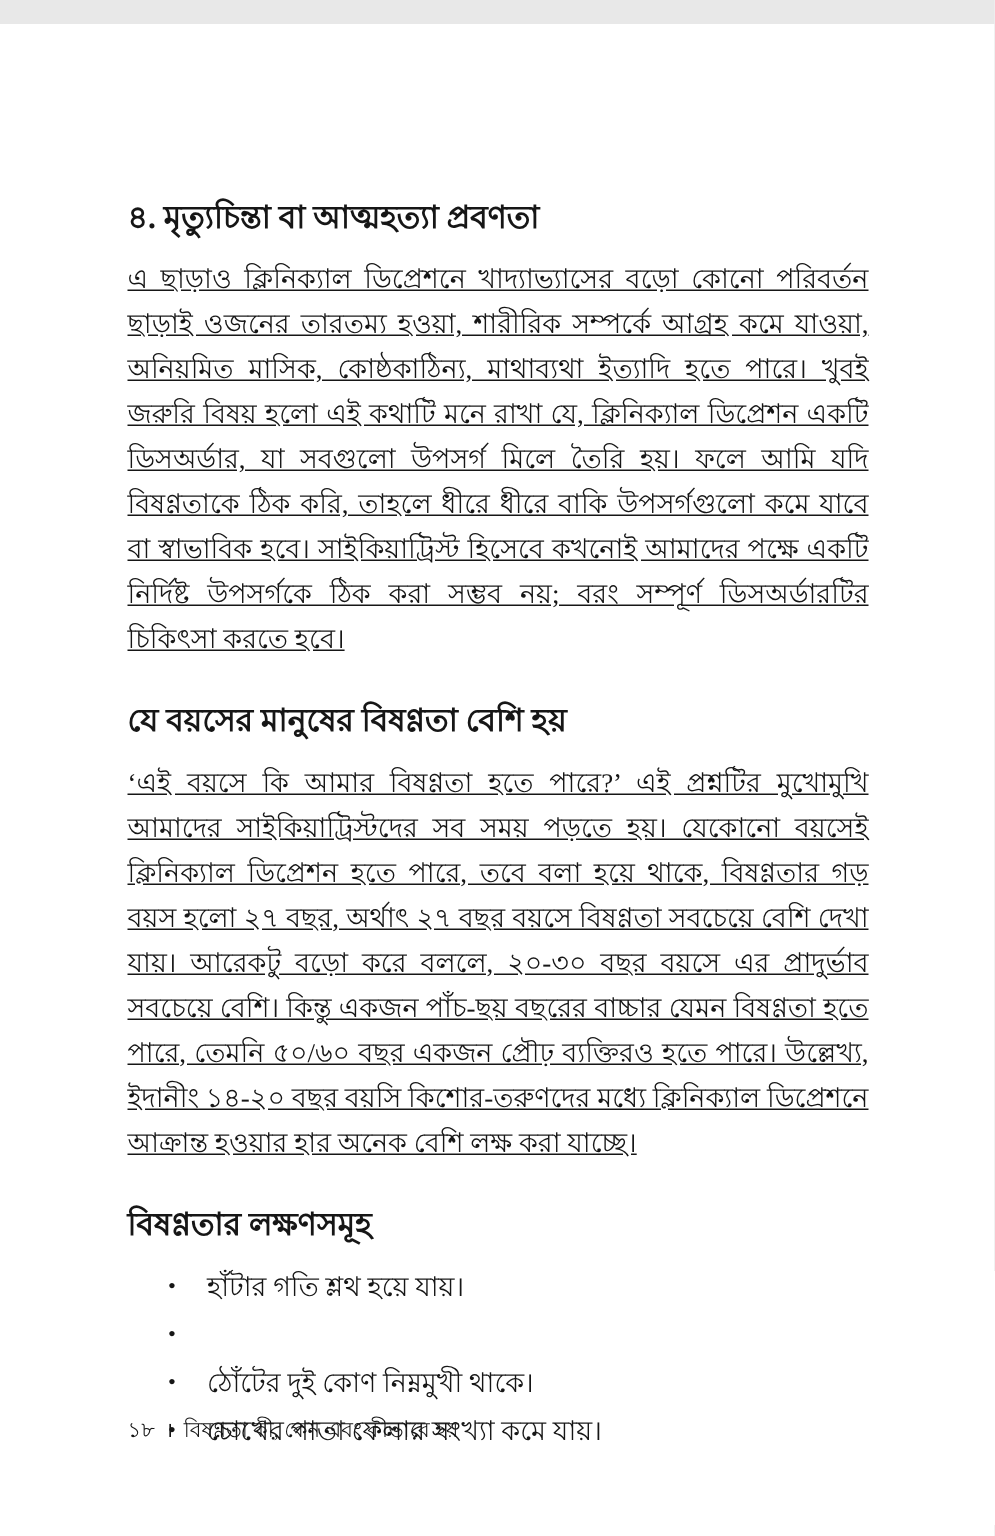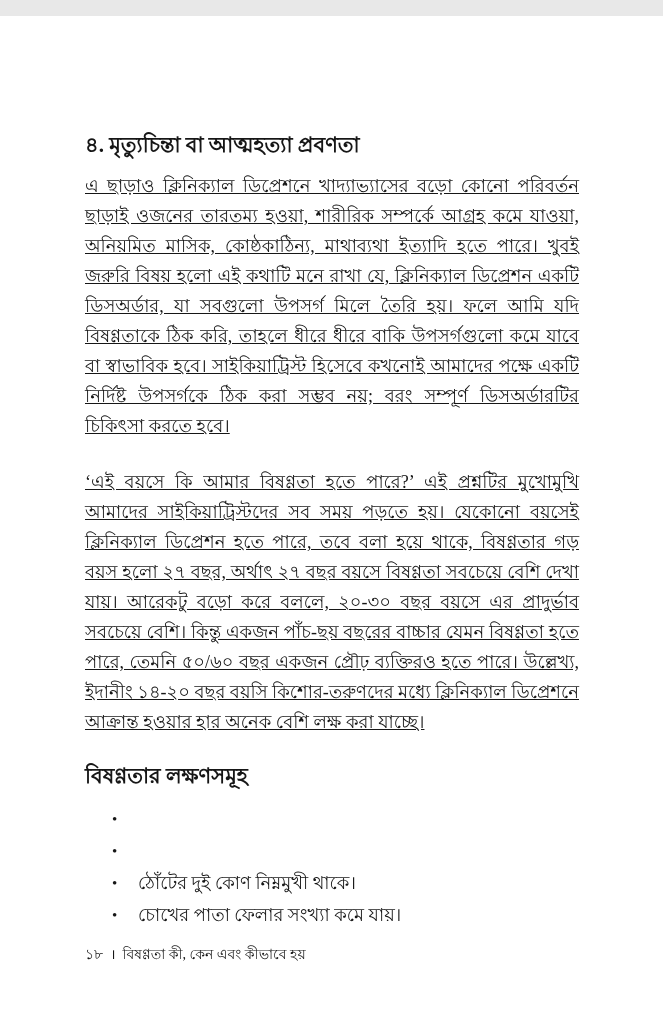--- a/index.html
+++ b/index.html
@@ -73,29 +73,31 @@
 
 <div class="page">
   <div class="content">
 
     <section class="sec">
       <h2 class="heading">৪. মৃত্যুচিন্তা বা আত্মহত্যা প্রবণতা</h2>
       <p class="para">এ ছাড়াও ক্লিনিক্যাল ডিপ্রেশনে খাদ্যাভ্যাসের বড়ো কোনো পরিবর্তন ছাড়াই ওজনের তারতম্য হওয়া, শারীরিক সম্পর্কে আগ্রহ কমে যাওয়া, অনিয়মিত মাসিক, কোষ্ঠকাঠিন্য, মাথাব্যথা ইত্যাদি হতে পারে। খুবই জরুরি বিষয় হলো এই কথাটি মনে রাখা যে, ক্লিনিক্যাল ডিপ্রেশন একটি ডিসঅর্ডার, যা সবগুলো উপসর্গ মিলে তৈরি হয়। ফলে আমি যদি বিষণ্ণতাকে ঠিক করি, তাহলে ধীরে ধীরে বাকি উপসর্গগুলো কমে যাবে বা স্বাভাবিক হবে। সাইকিয়াট্রিস্ট হিসেবে কখনোই আমাদের পক্ষে একটি নির্দিষ্ট উপসর্গকে ঠিক করা সম্ভব নয়; বরং সম্পূর্ণ ডিসঅর্ডারটির চিকিৎসা করতে হবে।</p>
     </section>
 
     <section class="sec">
+      <h2 class="heading">যে বয়সের মানুষের বিষণ্ণতা বেশি হয়</h2>
       <p class="para">‘এই বয়সে কি আমার বিষণ্ণতা হতে পারে?’ এই প্রশ্নটির মুখোমুখি আমাদের সাইকিয়াট্রিস্টদের সব সময় পড়তে হয়। যেকোনো বয়সেই ক্লিনিক্যাল ডিপ্রেশন হতে পারে, তবে বলা হয়ে থাকে, বিষণ্ণতার গড় বয়স হলো ২৭ বছর, অর্থাৎ ২৭ বছর বয়সে বিষণ্ণতা সবচেয়ে বেশি দেখা যায়। আরেকটু বড়ো করে বললে, ২০-৩০ বছর বয়সে এর প্রাদুর্ভাব সবচেয়ে বেশি। কিন্তু একজন পাঁচ-ছয় বছরের বাচ্চার যেমন বিষণ্ণতা হতে পারে, তেমনি ৫০/৬০ বছর একজন প্রৌঢ় ব্যক্তিরও হতে পারে। উল্লেখ্য, ইদানীং ১৪-২০ বছর বয়সি কিশোর-তরুণদের মধ্যে ক্লিনিক্যাল ডিপ্রেশনে আক্রান্ত হওয়ার হার অনেক বেশি লক্ষ করা যাচ্ছে।</p>
     </section>
 
     <section class="sec">
       <h2 class="heading">বিষণ্ণতার লক্ষণসমূহ</h2>
 
       <ul class="symptoms">
         <li>
           <span class="marker">•</span>
+          <span>হাঁটার গতি শ্লথ হয়ে যায়।</span>
         </li>
         <li>
           <span class="marker">•</span>
         </li>
         <li>
           <span class="marker">•</span>
           <span>ঠোঁটের দুই কোণ নিম্নমুখী থাকে।</span>
         </li>
         <li>
           <span class="marker">•</span>

